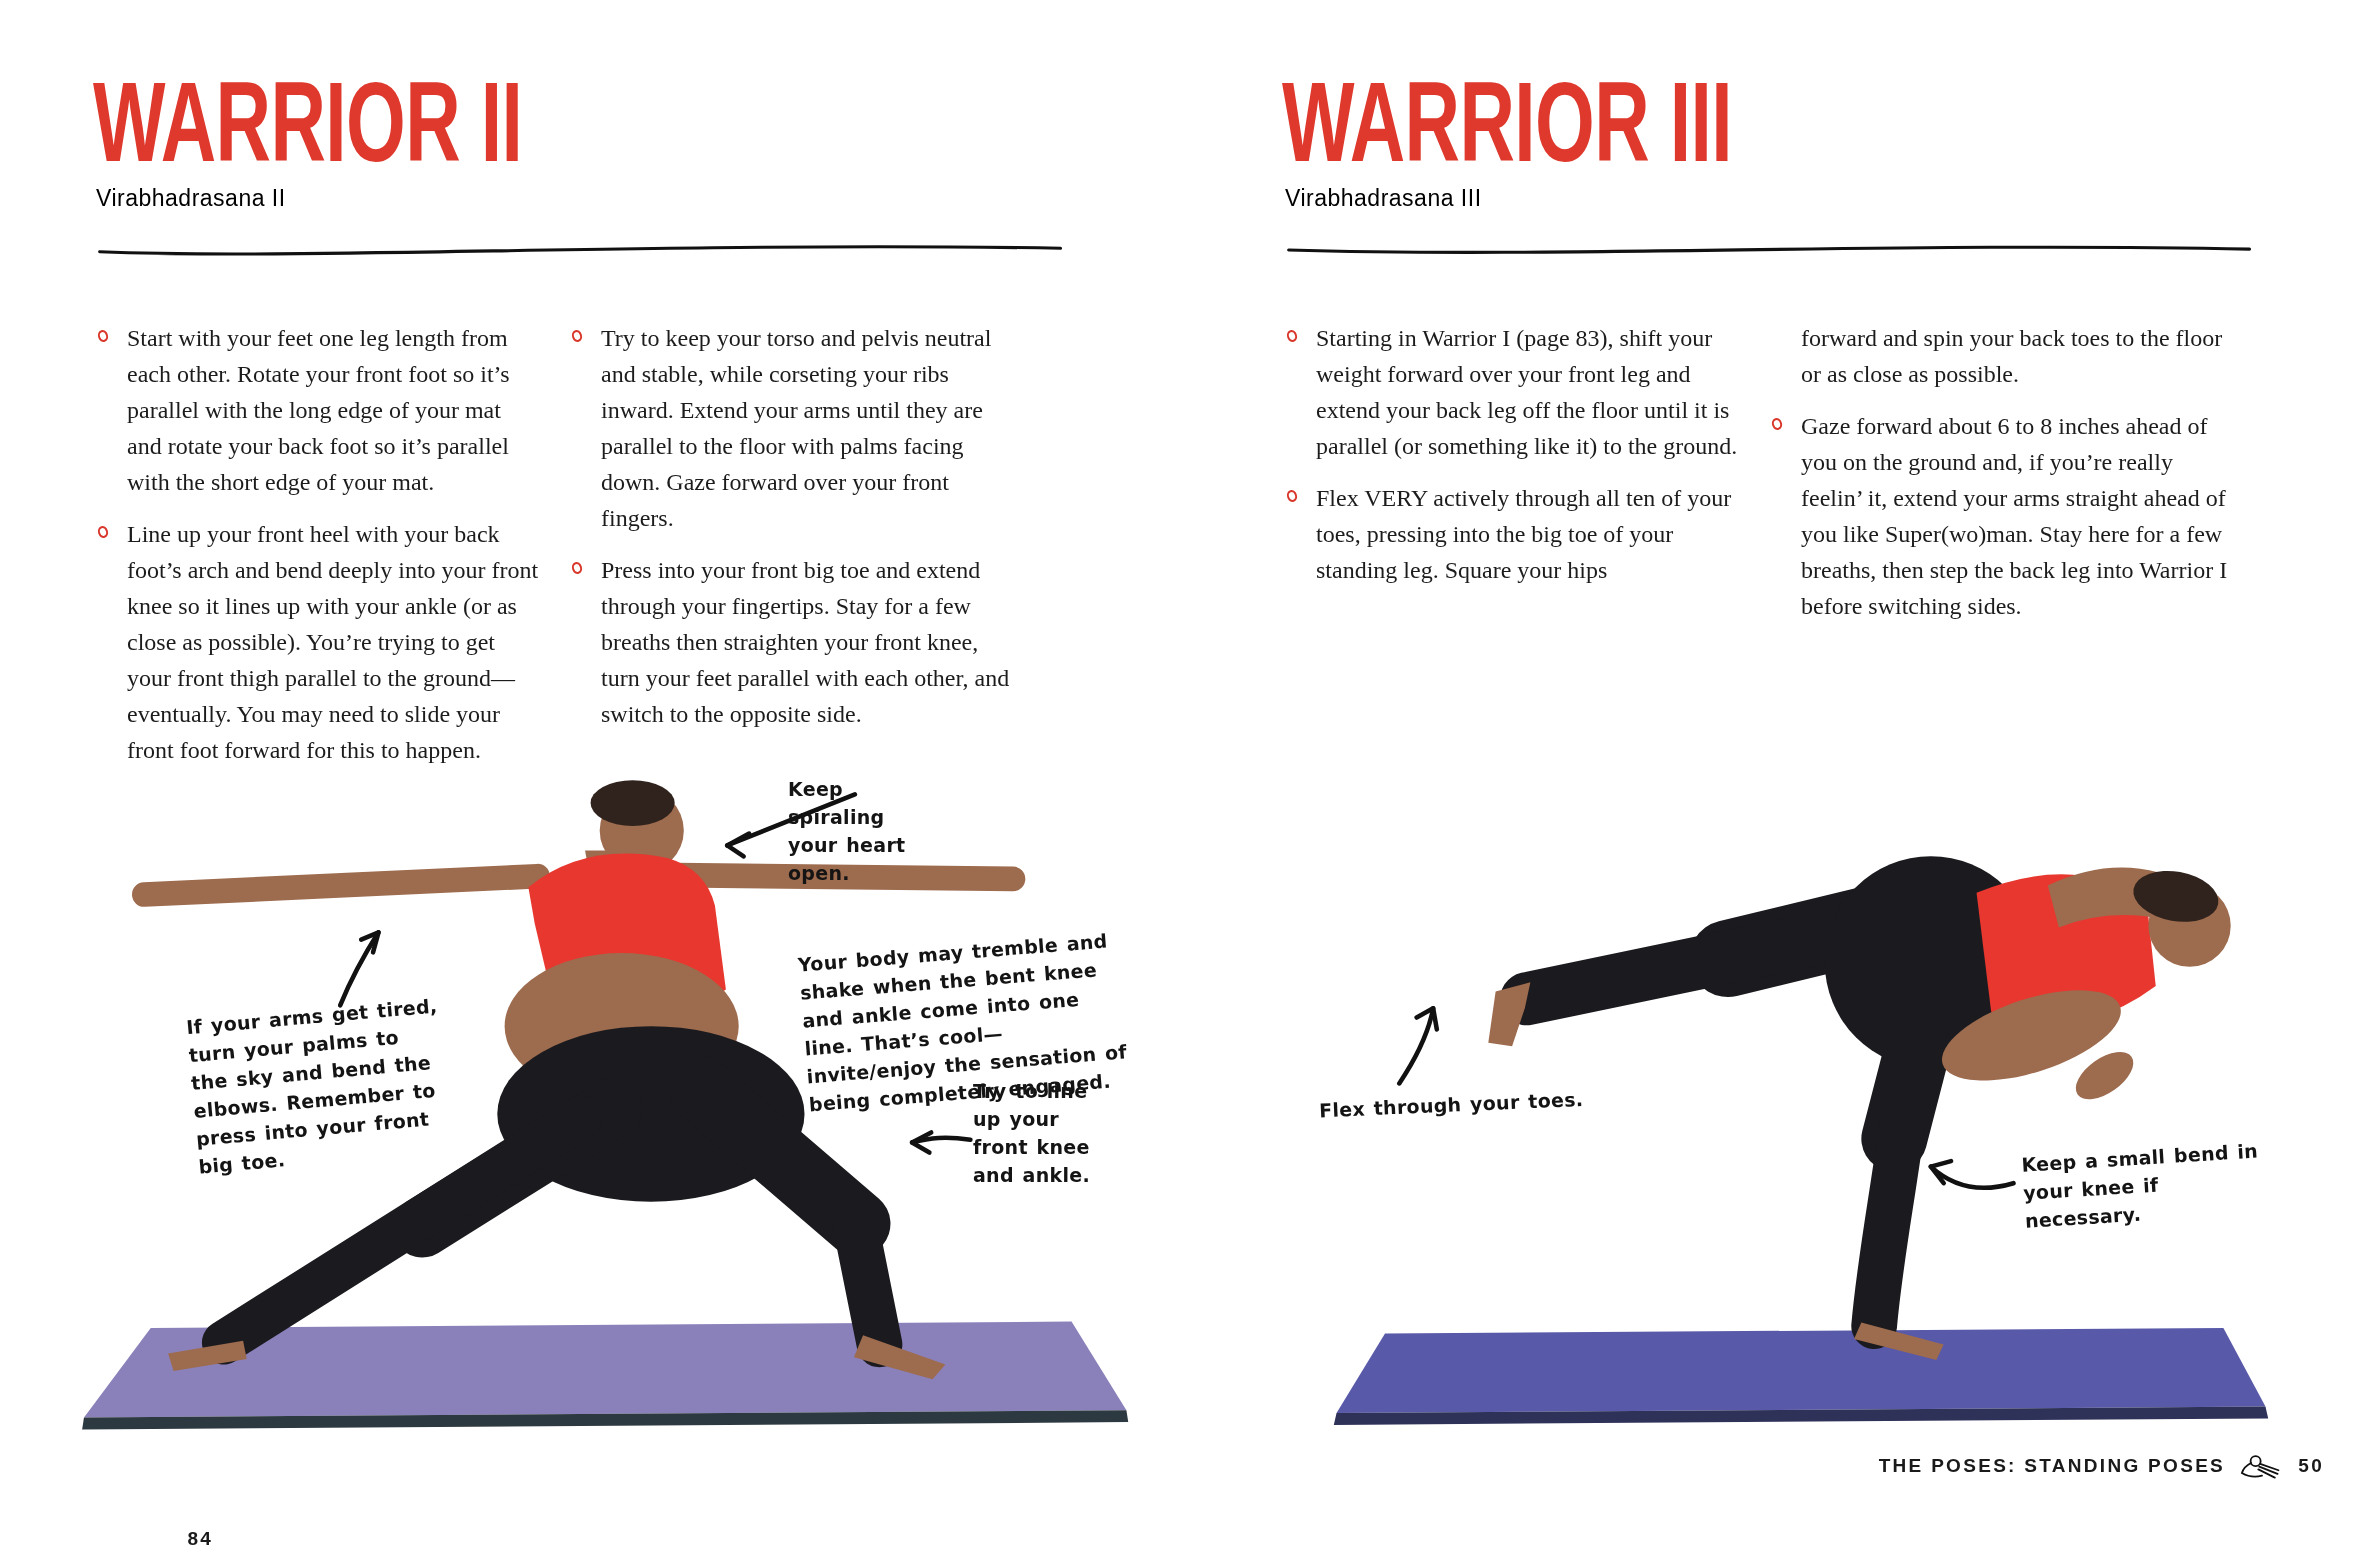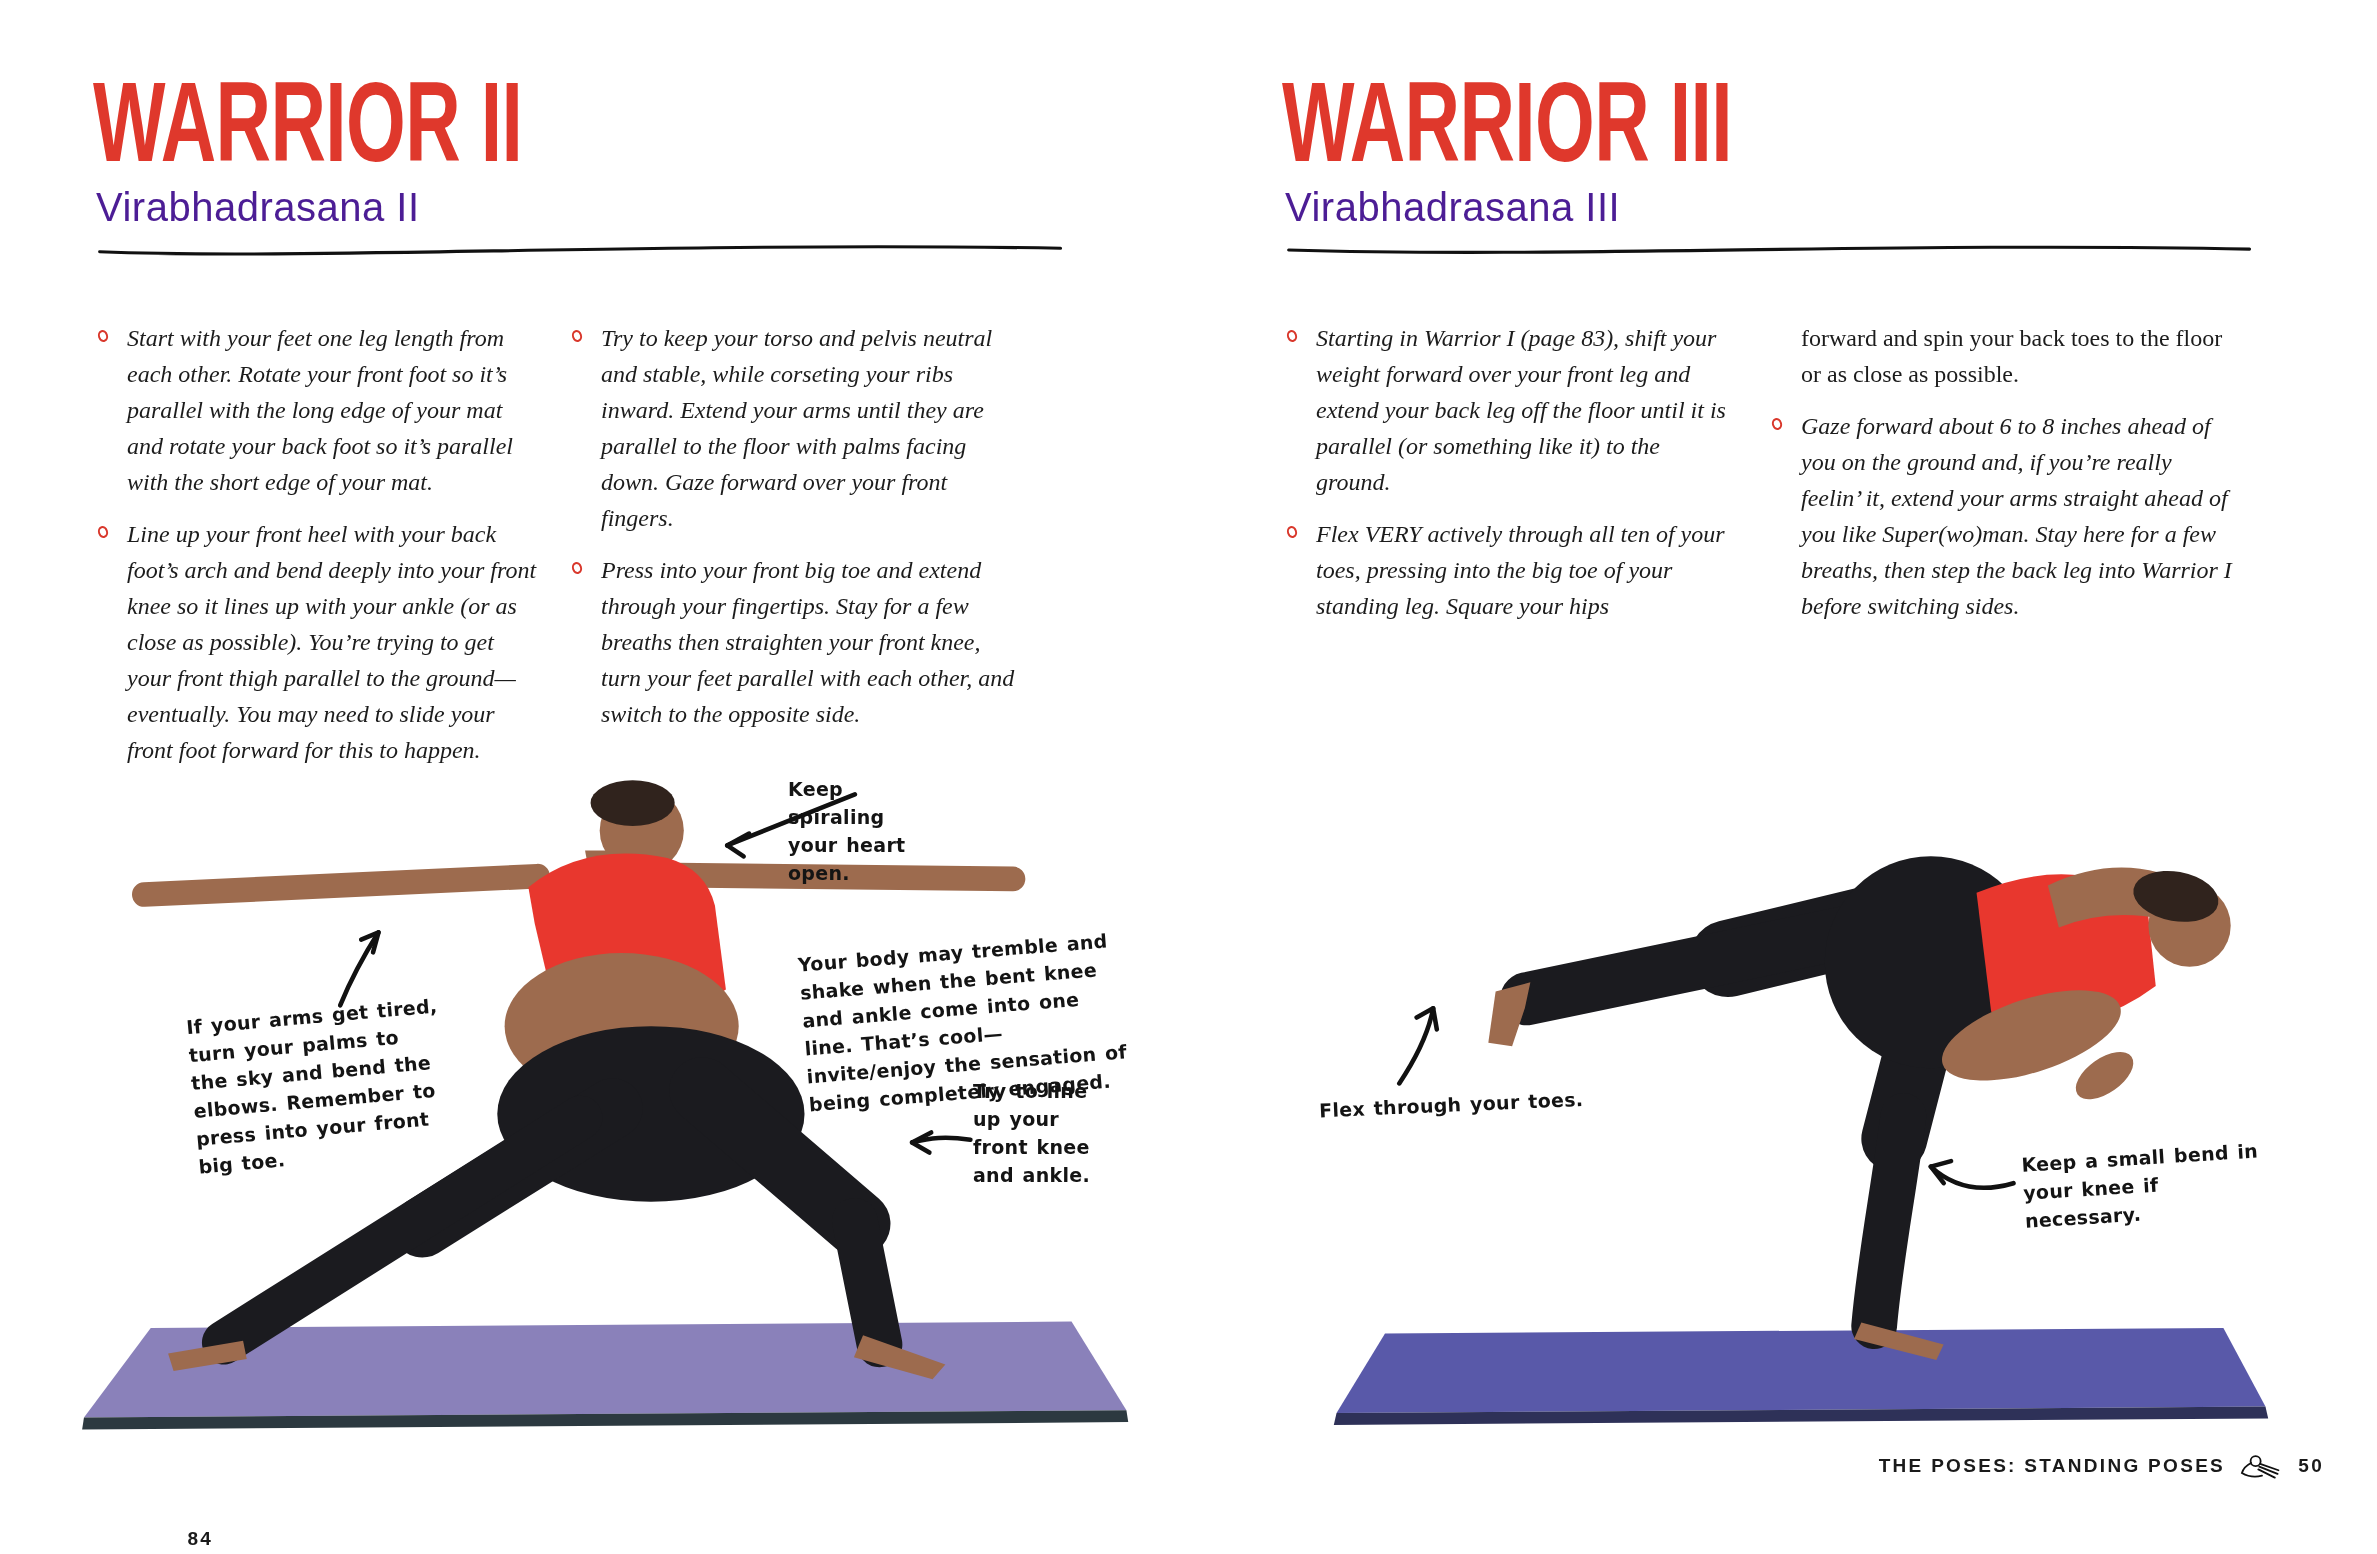--- a/index.html
+++ b/index.html
@@ -12,26 +12,26 @@
 
   
   .pose-title {
     font-family:"Liberation Sans", sans-serif;
     font-weight:700; font-size:113px; line-height:1; color:#df382c;
     letter-spacing:-0.9px; white-space:nowrap;
     transform:scaleX(0.68); transform-origin:left top;
   }
   .pose-subtitle {
     font-family:"Liberation Sans", sans-serif;
-    font-size:40px; font-weight:400; color:#4c1d95; letter-spacing:0.5px;
+    font-size:23px; font-weight:400; color:#000000; letter-spacing:0.5px;
   }
 
   
   .col { position:absolute; font-family:"Liberation Serif", serif; font-size:24px; line-height:36px; color:#1c1c1c; }
-  .col ul { list-style:none;font-style:italic; }
+  .col ul { list-style:none; }
   .col li { position:relative; padding-left:31px; margin-bottom:15.5px; }
   .col li .dot {
     position:absolute; left:1.8px; top:10px; width:10px; height:12px;
     border:2.7px solid #d9372b; border-radius:50%; transform:rotate(-18deg);
   }
   .col p.cont { padding-left:31px; margin-bottom:15.5px; }
 
   
   .note {
     position:absolute; font-family:"DejaVu Sans", cursive;

